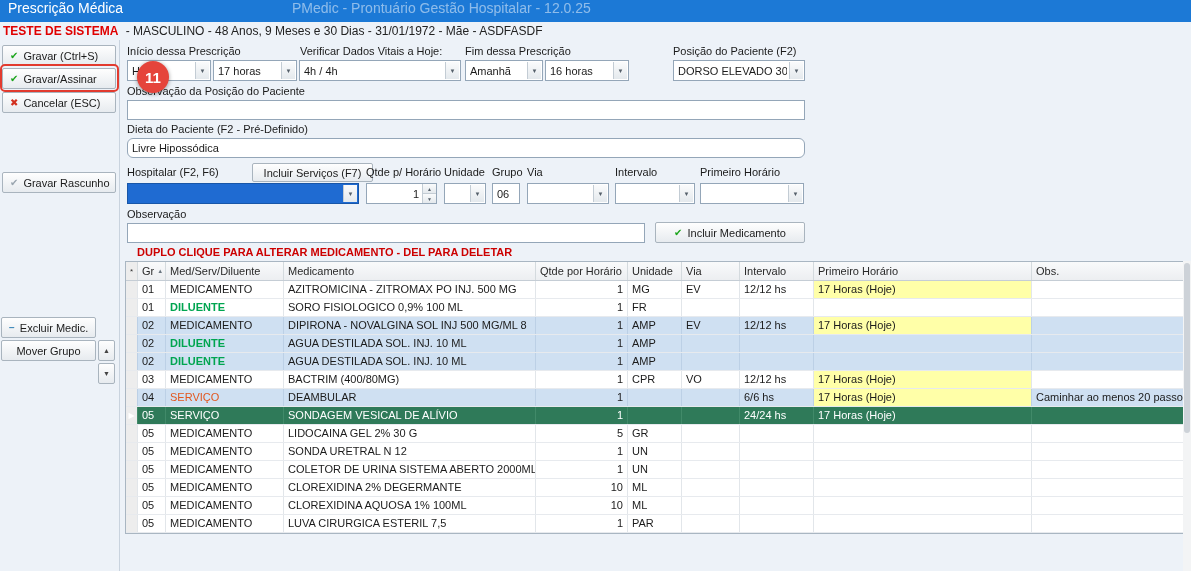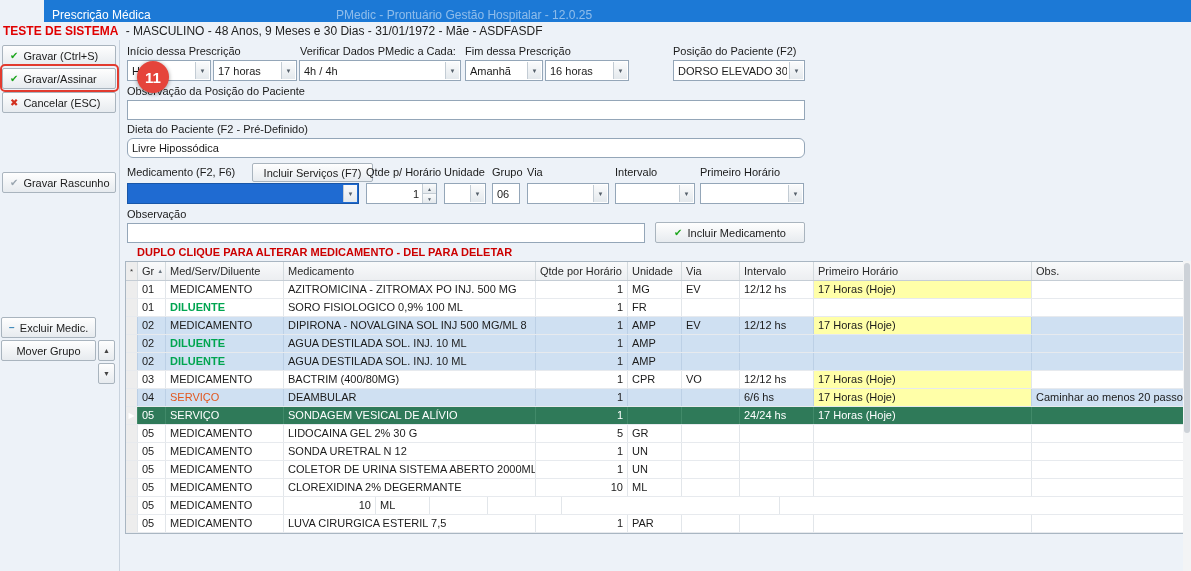--- a/index.html
+++ b/index.html
@@ -2,21 +2,21 @@
 <html><head>
 <meta charset="utf-8">
 <style>
   * { margin:0; padding:0; box-sizing:border-box; }
   body { background:#fff; font-family:"Liberation Sans", sans-serif; }
   #window { position:relative; width:1191px; height:571px; background:#edf2f8; overflow:hidden;
             font-size:11px; color:#1b1b1b; }
 
   
   #titlebar { position:absolute; top:0; left:0; right:0; height:22px; background:#1c79d6;
-              color:#fff; font-size:12px; display:flex; align-items:flex-end;margin-left:44px; }
+              color:#fff; font-size:14px; display:flex; align-items:flex-start; }
   #titlebar .title { margin-left:8px; }
   #titlebar .subtitle { position:absolute; left:292px; color:rgba(255,255,255,0.5); }
 
   
   #patient { position:absolute; top:24px; left:3px; font-size:12px; white-space:nowrap; }
   #patient .pname { color:#e00000; font-weight:bold; }
   #patient .pdetails { color:#222; margin-left:4px; }
 
   #vsep { position:absolute; left:119px; top:40px; bottom:0; width:1px; background:#c9d3de; }
 
@@ -131,21 +131,21 @@
     <span class="ico tiny">▲</span>
   </div>
   <div class="btn center" style="left:98px;top:363px;width:17px;height:21px">
     <span class="ico tiny">▼</span>
   </div>
 
   <div id="hl-rect"></div>
   <div id="badge">11</div>
 
   <div class="lbl" style="left:127px;top:45px">Início dessa Prescrição</div>
-  <div class="lbl" style="left:300px;top:45px">Verificar Dados PMedic a Cada:</div>
+  <div class="lbl" style="left:300px;top:45px">Verificar Dados Vitais a Hoje:</div>
   <div class="lbl" style="left:465px;top:45px">Fim dessa Prescrição</div>
   <div class="lbl" style="left:673px;top:45px">Posição do Paciente (F2)</div>
 
   <div class="combo" style="left:127px;top:60px;width:84px">
     <span class="combo-text">Hoje</span>
     <span class="combo-arrow">▼</span>
   </div>
   <div class="combo" style="left:213px;top:60px;width:84px">
     <span class="combo-text">17 horas</span>
     <span class="combo-arrow">▼</span>
@@ -166,21 +166,21 @@
     <span class="combo-text">DORSO ELEVADO 30 G</span>
     <span class="combo-arrow">▼</span>
   </div>
 
   <div class="lbl" style="left:127px;top:85px">Observação da Posição do Paciente</div>
   <input class="tinput" style="left: 127px; top: 100px; width: 678px;" value="">
 
   <div class="lbl" style="left:127px;top:123px">Dieta do Paciente (F2 - Pré-Definido)</div>
   <input class="tinput" style="left: 127px; top: 138px; width: 678px; border-radius: 6px;" value="Livre Hipossódica">
 
-  <div class="lbl" style="left:127px;top:166px">Medicamento (F2, F6)</div>
+  <div class="lbl" style="left:127px;top:166px">Hospitalar (F2, F6)</div>
   <div class="btn center" style="left:252px;top:163px;width:121px;height:19px">
     <span>Incluir Serviços (F7)</span>
   </div>
   <div class="lbl" style="left:366px;top:166px">Qtde p/ Horário</div>
   <div class="lbl" style="left:444px;top:166px">Unidade</div>
   <div class="lbl" style="left:492px;top:166px">Grupo</div>
   <div class="lbl" style="left:527px;top:166px">Via</div>
   <div class="lbl" style="left:615px;top:166px">Intervalo</div>
   <div class="lbl" style="left:700px;top:166px">Primeiro Horário</div>
 
@@ -398,20 +398,21 @@
       <div class="gc w-uni">ML</div>
       <div class="gc w-via"></div>
       <div class="gc w-int"></div>
       <div class="gc w-prim"></div>
       <div class="gc w-obs"></div>
     </div>
         <div class="grow">
       <div class="gc ind w-ind"></div>
       <div class="gc w-gr">05</div>
       <div class="gc w-tipo">MEDICAMENTO</div>
+      <div class="gc w-med">CLOREXIDINA AQUOSA 1% 100ML</div>
       <div class="gc num w-qtde">10</div>
       <div class="gc w-uni">ML</div>
       <div class="gc w-via"></div>
       <div class="gc w-int"></div>
       <div class="gc w-prim"></div>
       <div class="gc w-obs"></div>
     </div>
         <div class="grow">
       <div class="gc ind w-ind"></div>
       <div class="gc w-gr">05</div>

